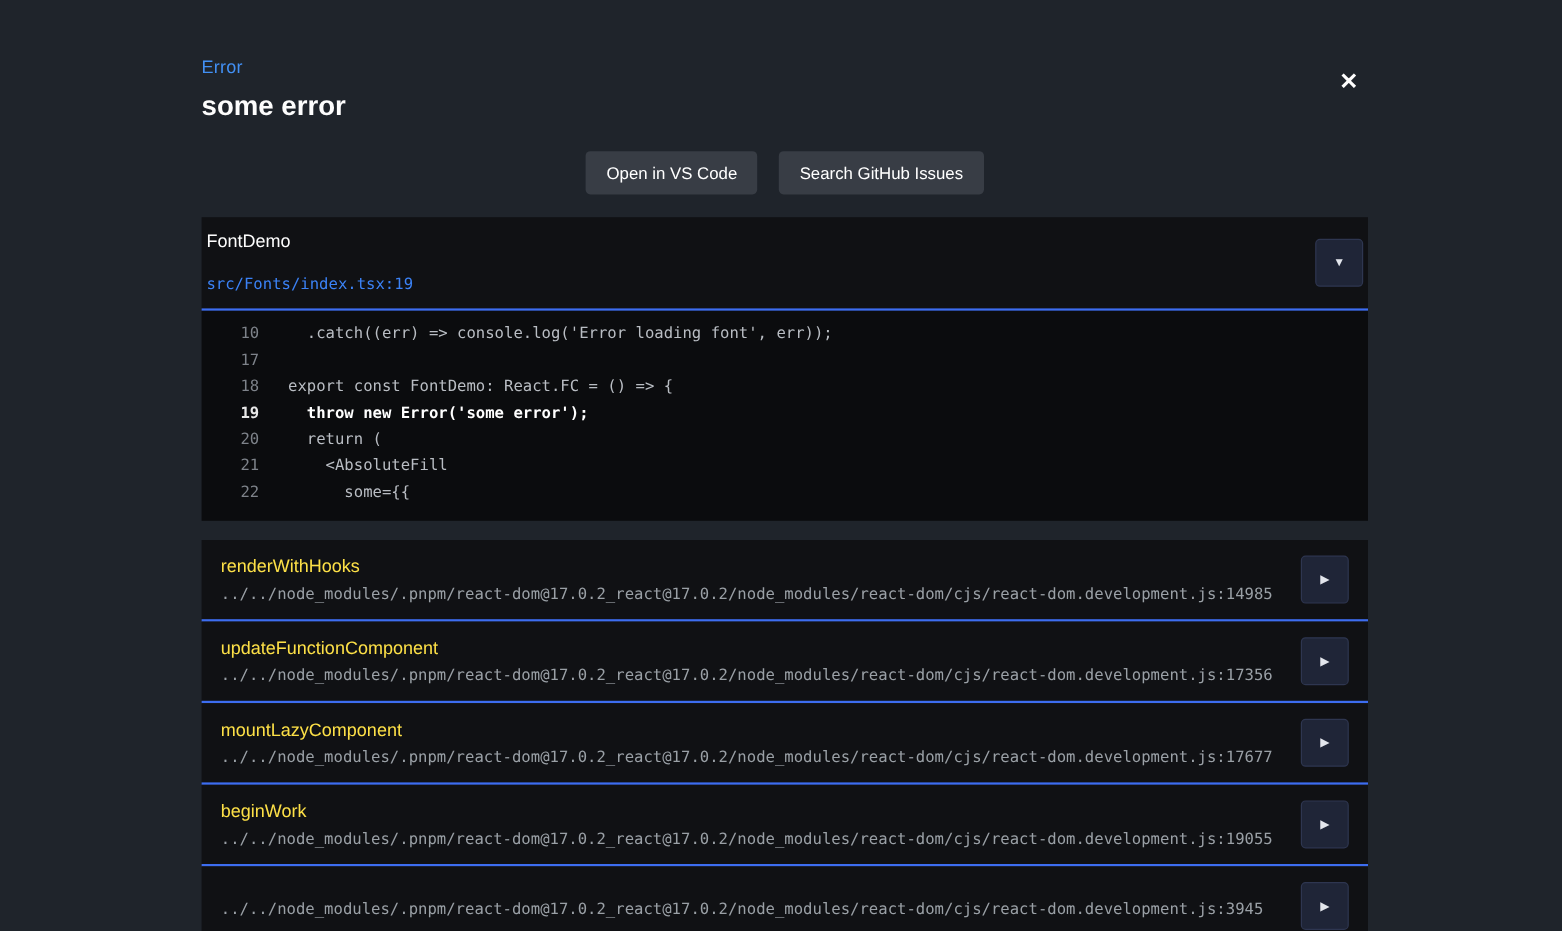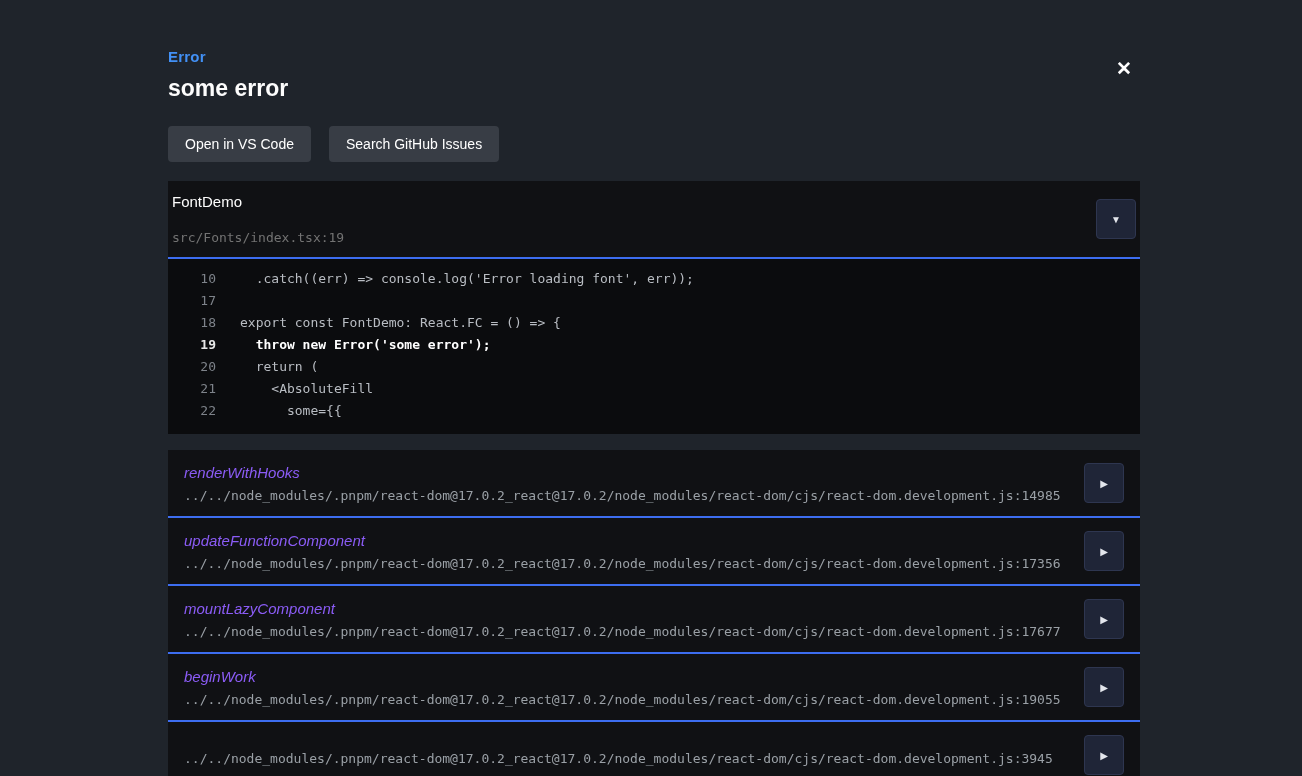--- a/index.html
+++ b/index.html
@@ -8,40 +8,40 @@
     --page-bg:#1f242b;
   }
   *{box-sizing:border-box;}
   html,body{margin:0;padding:0;}
   body{
     width:1302px;height:776px;overflow:hidden;position:relative;
     background:var(--page-bg);
     font-family:"Liberation Sans",sans-serif;color:#fff;
   }
   .content{position:absolute;left:168px;top:48px;width:972px;}
-  .kicker{color:var(--blue);font-size:15px;font-weight:700;letter-spacing:.2px;}
+  .kicker{color:var(--blue);font-size:15px;font-weight:400;letter-spacing:.2px;}
   .message{font-size:23px;font-weight:700;margin-top:10px;color:#fdfdfd;}
-  .actions{display:flex;gap:18px;margin-top:24px;}
+  .actions{display:flex;gap:18px;margin-top:24px;justify-content:center;}
   .action-btn{
     background:#383d45;border:none;border-radius:4px;color:#fff;
     font-family:inherit;font-size:14px;padding:10px 17px;cursor:pointer;
   }
   .close-btn{
     position:absolute;left:1110px;top:58px;background:none;border:none;
     color:#fff;font-size:19px;font-weight:700;cursor:pointer;line-height:1;
     font-family:inherit;
   }
   .panel{margin-top:19px;}
   .panel-header{
     background:var(--row-bg);border-bottom:2px solid #3d6df0;
     display:flex;align-items:center;justify-content:space-between;
     padding:12px 4px;
   }
   .panel-title{font-size:15px;color:#fdfdfd;}
-  .panel-loc{font-family:"DejaVu Sans Mono",monospace;font-size:13px;color:#737373;margin-top:20px;text-align:center;}
+  .panel-loc{font-family:"DejaVu Sans Mono",monospace;font-size:13px;color:#3b82f6;margin-top:20px;text-align:center;}
   .sq-btn{
     width:40px;height:40px;flex:0 0 40px;
     background:#1f2537;border:1px solid #2e3650;border-radius:4px;
     color:#e3e6ec;display:flex;align-items:center;justify-content:center;
     cursor:pointer;font-size:11px;padding:0;
   }
   .sq-btn .glyph{pointer-events:none;}
   .code{
     background:#0b0c0e;padding:9px 0 12px;
     font-family:"DejaVu Sans Mono",monospace;font-size:13px;line-height:22px;
@@ -51,21 +51,21 @@
   .code-line .line-num{flex:0 0 48px;width:48px;text-align:right;color:#7e838a;}
   .code-line .line-text{margin-left:24px;}
   .code-line.highlight{font-weight:700;color:#ffffff;}
   .code-line.highlight .line-num{color:#e8e8e8;}
   .frames{margin-top:16px;}
   .frame-row{
     background:var(--row-bg);border-bottom:2px solid #3d6df0;
     display:flex;align-items:center;justify-content:space-between;
     padding:13px 16px;
   }
-  .frame-name{font-size:15px;color:#8b5cf6;font-style:italic;}
+  .frame-name{font-size:15px;color:#fde047;}
   .frame-path{font-family:"DejaVu Sans Mono",monospace;font-size:13px;color:#9aa0a6;margin-top:7px;}
   .caret{font-size:10px;}
 </style>
 </head>
 <body>
 
 <button class="close-btn">
   <span>✕</span>
 </button>
 

